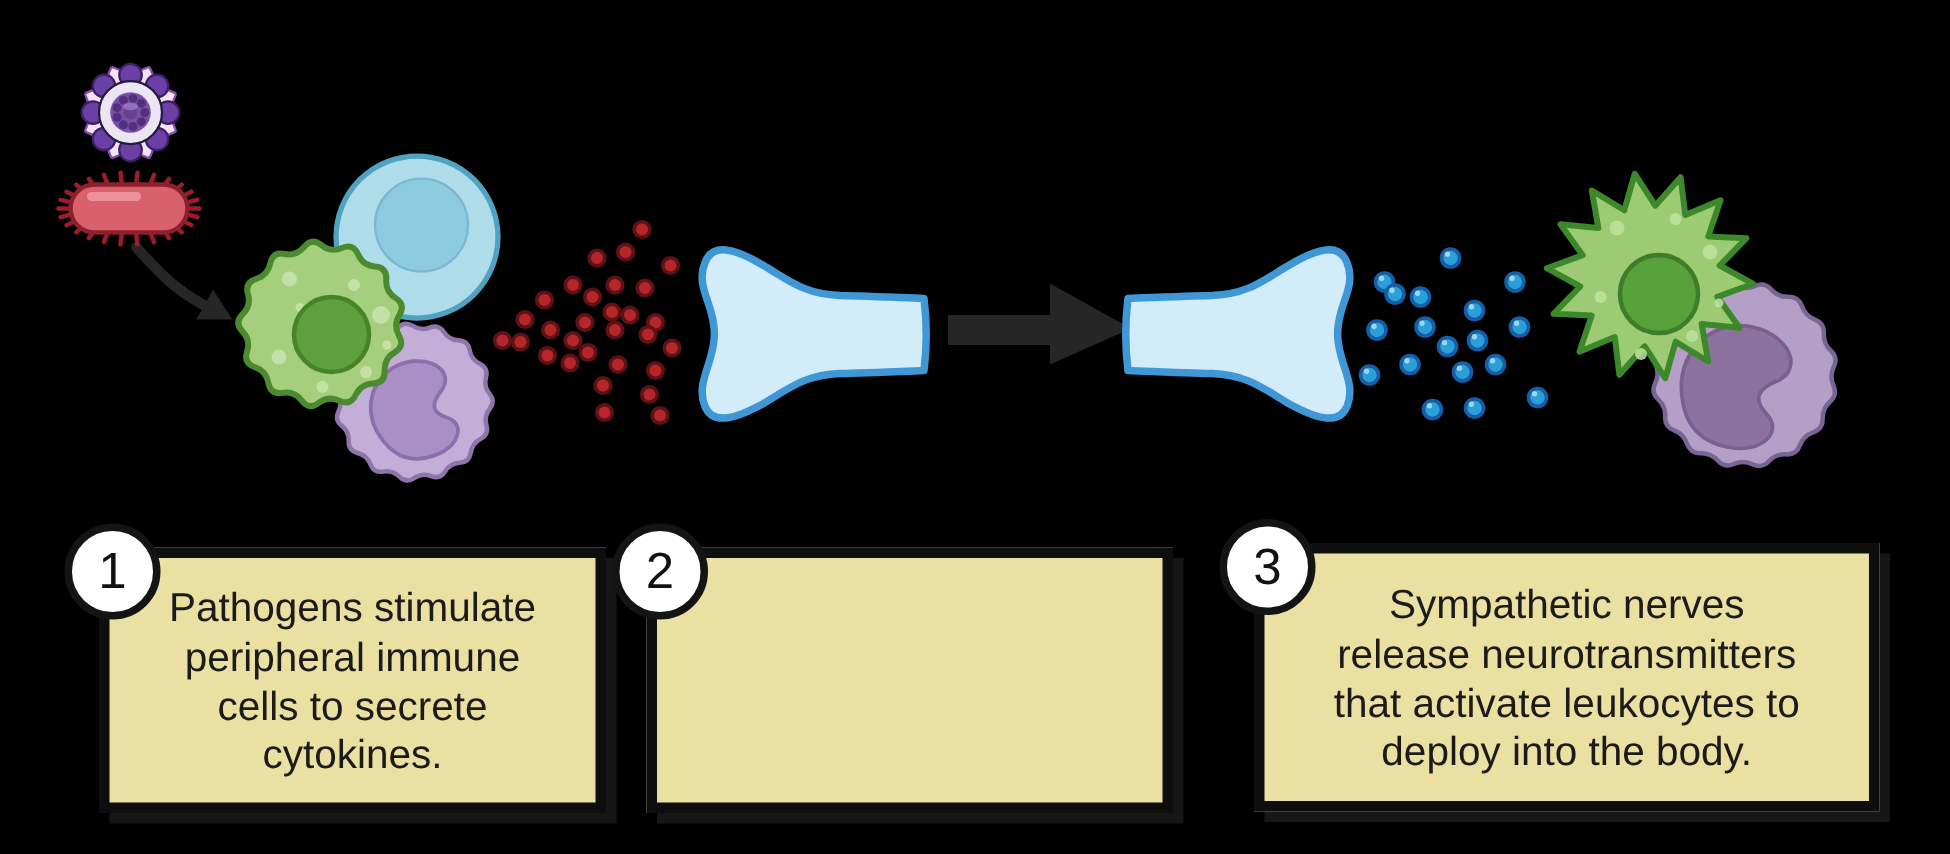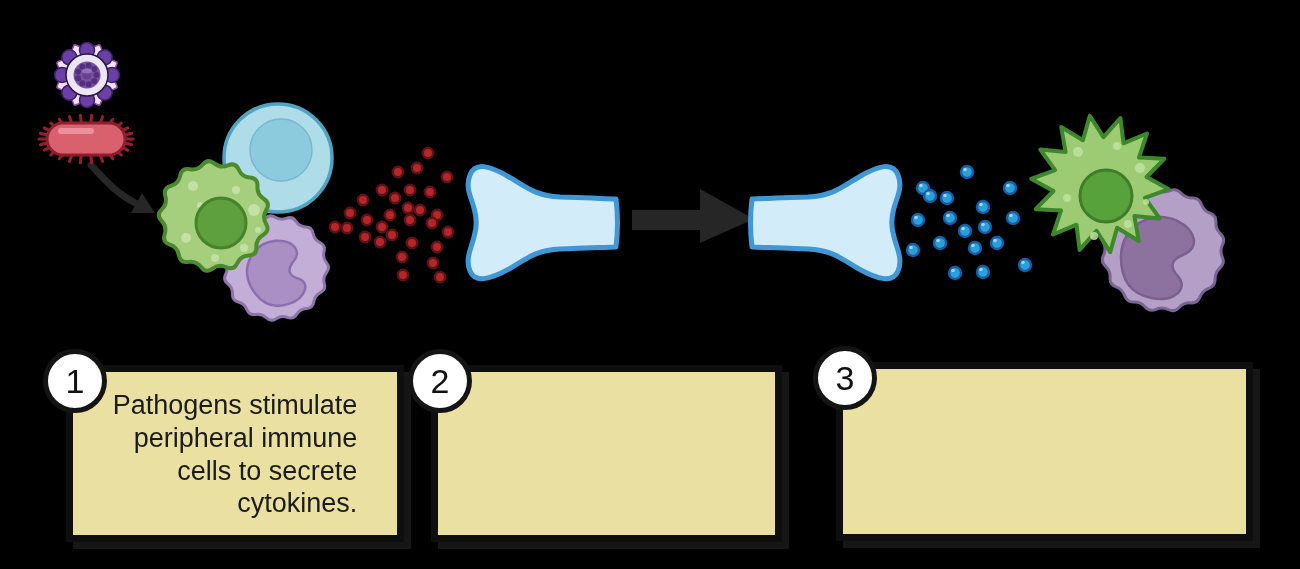--- a/index.html
+++ b/index.html
@@ -27,21 +27,21 @@
     box-sizing: border-box;
     background: #e9e0a2;
     border: 7px solid #0e0e0e;
     box-shadow: 7px 7px 0 #161616;
     display: flex;
     align-items: center;
     justify-content: center;
   }
   .step-text {
     white-space: pre-line;
-    text-align: right;
+    text-align: center;
     font-size: 27px;
     line-height: 1.22;
     color: #1b1b1b;
     padding: 2px 6px 0 6px;
   }
   .badge {
     position: absolute;
     left: -30px;
     top: -23px;
     width: 54px;
@@ -277,15 +277,19 @@
   <div class="step" style="left:431px; top:365px; width:351px; height:177px;">
     <div class="badge">
       <span>2</span>
     </div>
   </div>
 
   <div class="step" style="left:836px; top:362px; width:417px; height:179px;">
     <div class="badge">
       <span>3</span>
     </div>
+    <div class="step-text">Sympathetic nerves
+release neurotransmitters
+that activate leukocytes to
+deploy into the body.</div>
   </div>
 
 </div>
 
 </body></html>

